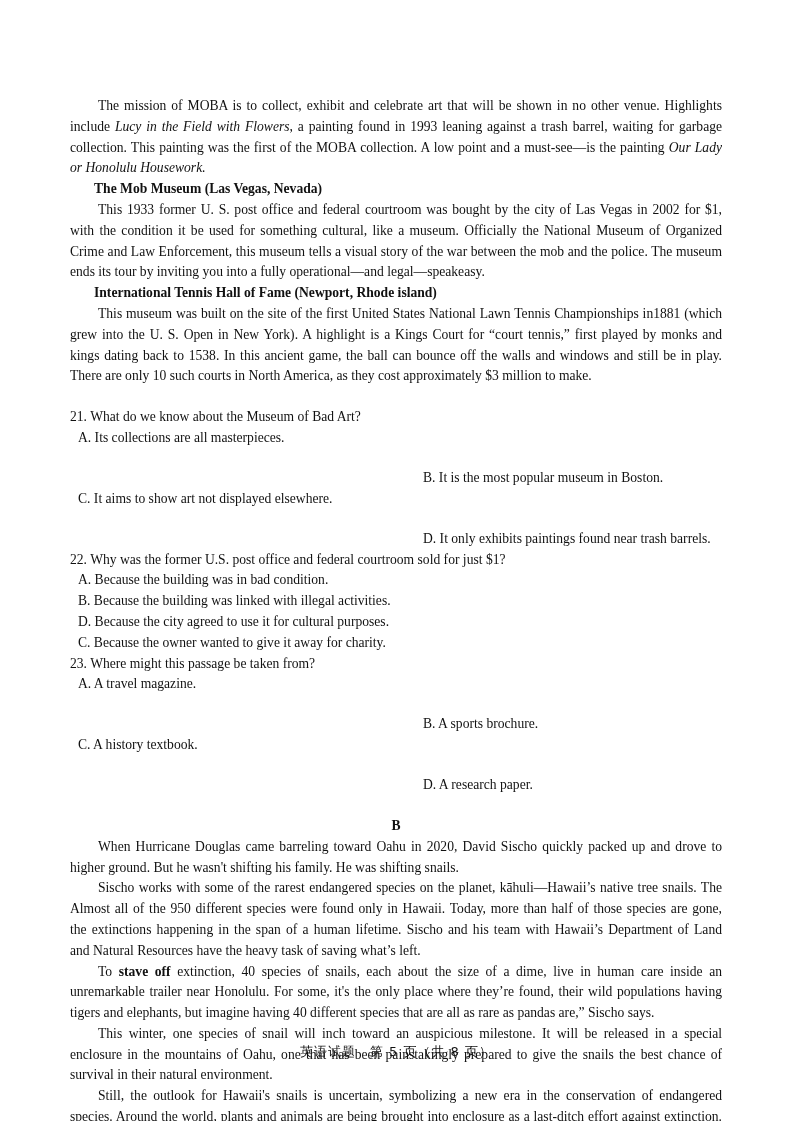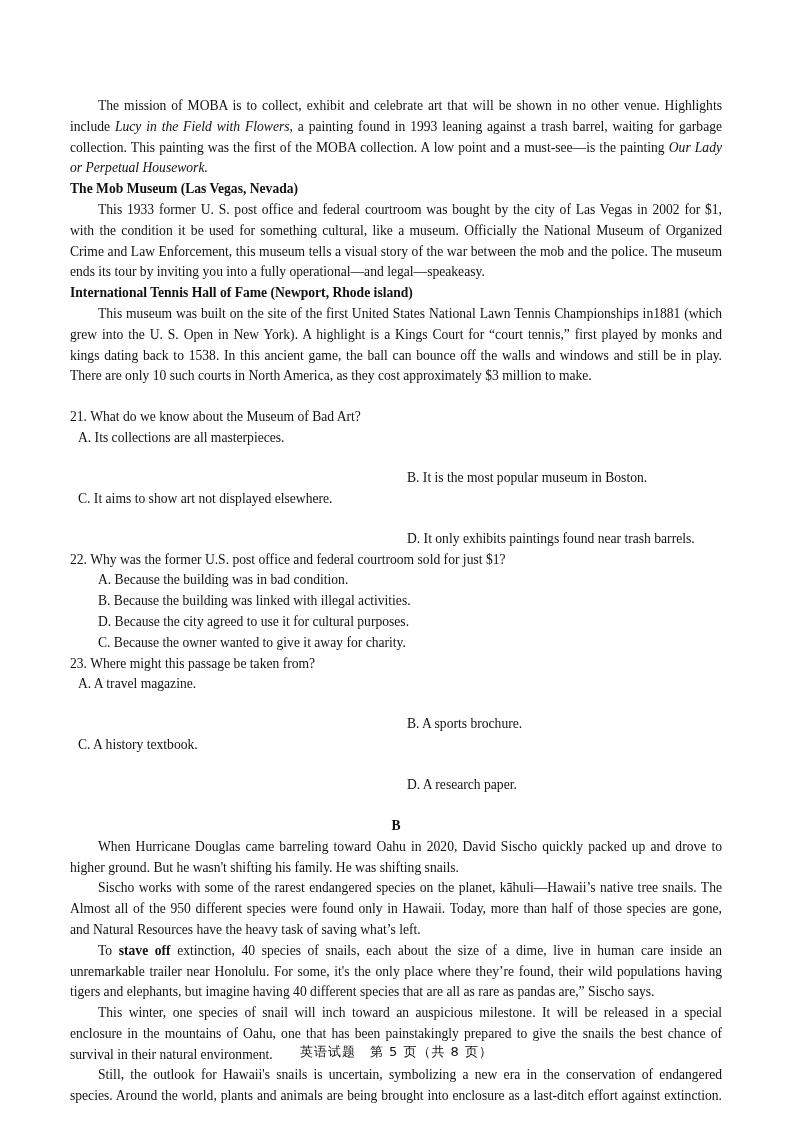--- a/index.html
+++ b/index.html
@@ -3,44 +3,44 @@
   <meta charset="utf-8">
   <style>
     html, body { margin: 0; padding: 0; background: #ffffff; }
     body { width: 793px; height: 1121px; position: relative; overflow: hidden;
            font-family: "Liberation Serif", serif; color: #111; }
     .page { position: absolute; left: 0; top: 0; width: 793px; height: 1121px; }
     .content { position: absolute; left: 70px; top: 96px; width: 652px; font-size: 13.6px; }
     .ln { display: block; height: 20.8px; line-height: 20.8px; white-space: nowrap; }
     .j { text-align: justify; text-align-last: justify; white-space: normal; overflow: hidden; }
     .ind { padding-left: 28px; }
-    .heading { font-weight: bold; }
+    .heading { font-weight: bold; margin-left: 24px; }
     .q { }
-    .opt-row { display: flex; }
+    .opt-row { display: flex; gap: 16px; }
     .opt { display: block; }
     .opt-left { width: 337px; padding-left: 8px; box-sizing: border-box; }
     .opt-right { flex: 1; margin-top: 40px; }
-    .opt-single { padding-left: 8px; margin-left: 20px; }
+    .opt-single { padding-left: 8px; }
     .gap { height: 20px; }
     .section-label { text-align: center; font-weight: bold; }
     .u { font-weight: bold; }
     .footer { position: absolute; top: 1043px; left: 0; width: 793px; text-align: center;
               font-family: "DejaVu Sans", sans-serif; font-size: 13px; letter-spacing: 1px; color: #111; }
   </style>
 </head>
 <body>
 
 <div class="page">
   <div class="content">
 
     <div>
       <span class="ln j ind">The mission of MOBA is to collect, exhibit and celebrate art that will be shown in no other venue. Highlights</span>
       <span class="ln j"><span>include </span><i>Lucy in the Field with Flowers</i><span>, a painting found in 1993 leaning against a trash barrel, waiting for garbage</span></span>
       <span class="ln j"><span>collection. This painting was the first of the MOBA collection. A low point and a must-see—is the painting </span><i>Our Lady</i></span>
-      <span class="ln"><i>or Perpetual Housework.</i></span>
+      <span class="ln"><i>or Honolulu Housework.</i></span>
     </div>
 
     <div>
       <span class="ln heading">The Mob Museum (Las Vegas, Nevada)</span>
       <span class="ln j ind">This 1933 former U. S. post office and federal courtroom was bought by the city of Las Vegas in 2002 for $1,</span>
       <span class="ln j">with the condition it be used for something cultural, like a museum. Officially the National Museum of Organized</span>
       <span class="ln j">Crime and Law Enforcement, this museum tells a visual story of the war between the mob and the police. The museum</span>
       <span class="ln">ends its tour by inviting you into a fully operational—and legal—speakeasy.</span>
     </div>
 
@@ -89,20 +89,21 @@
     <div class="gap"></div>
 
     <div>
       <span class="ln section-label">B</span>
 
       <span class="ln j ind">When Hurricane Douglas came barreling toward Oahu in 2020, David Sischo quickly packed up and drove to</span>
       <span class="ln">higher ground. But he wasn't shifting his family. He was shifting snails.</span>
 
       <span class="ln j ind">Sischo works with some of the rarest endangered species on the planet, kāhuli—Hawaii’s native tree snails. The</span>
       <span class="ln j">Almost all of the 950 different species were found only in Hawaii. Today, more than half of those species are gone,</span>
+      <span class="ln j">the extinctions happening in the span of a human lifetime. Sischo and his team with Hawaii’s Department of Land</span>
       <span class="ln">and Natural Resources have the heavy task of saving what’s left.</span>
 
       <span class="ln j ind"><span>To </span><span class="u">stave off</span><span> extinction, 40 species of snails, each about the size of a dime, live in human care inside an</span></span>
       <span class="ln j">unremarkable trailer near Honolulu. For some, it's the only place where they’re found, their wild populations having</span>
       <span class="ln">tigers and elephants, but imagine having 40 different species that are all as rare as pandas are,” Sischo says.</span>
 
       <span class="ln j ind">This winter, one species of snail will inch toward an auspicious milestone. It will be released in a special</span>
       <span class="ln j">enclosure in the mountains of Oahu, one that has been painstakingly prepared to give the snails the best chance of</span>
       <span class="ln">survival in their natural environment.</span>
 

